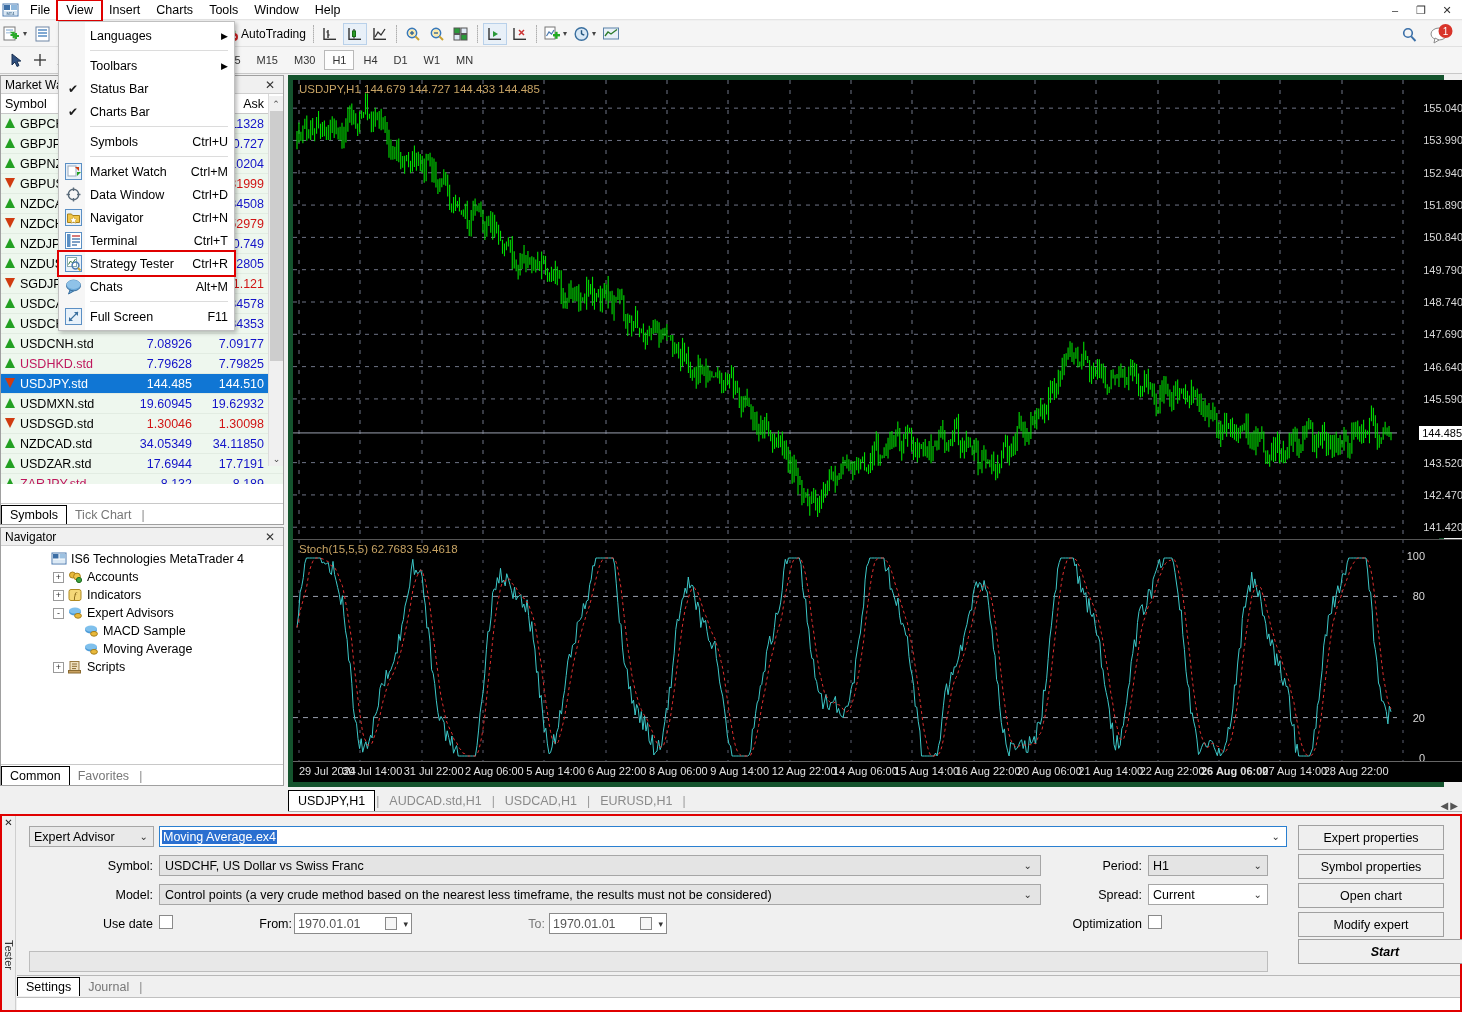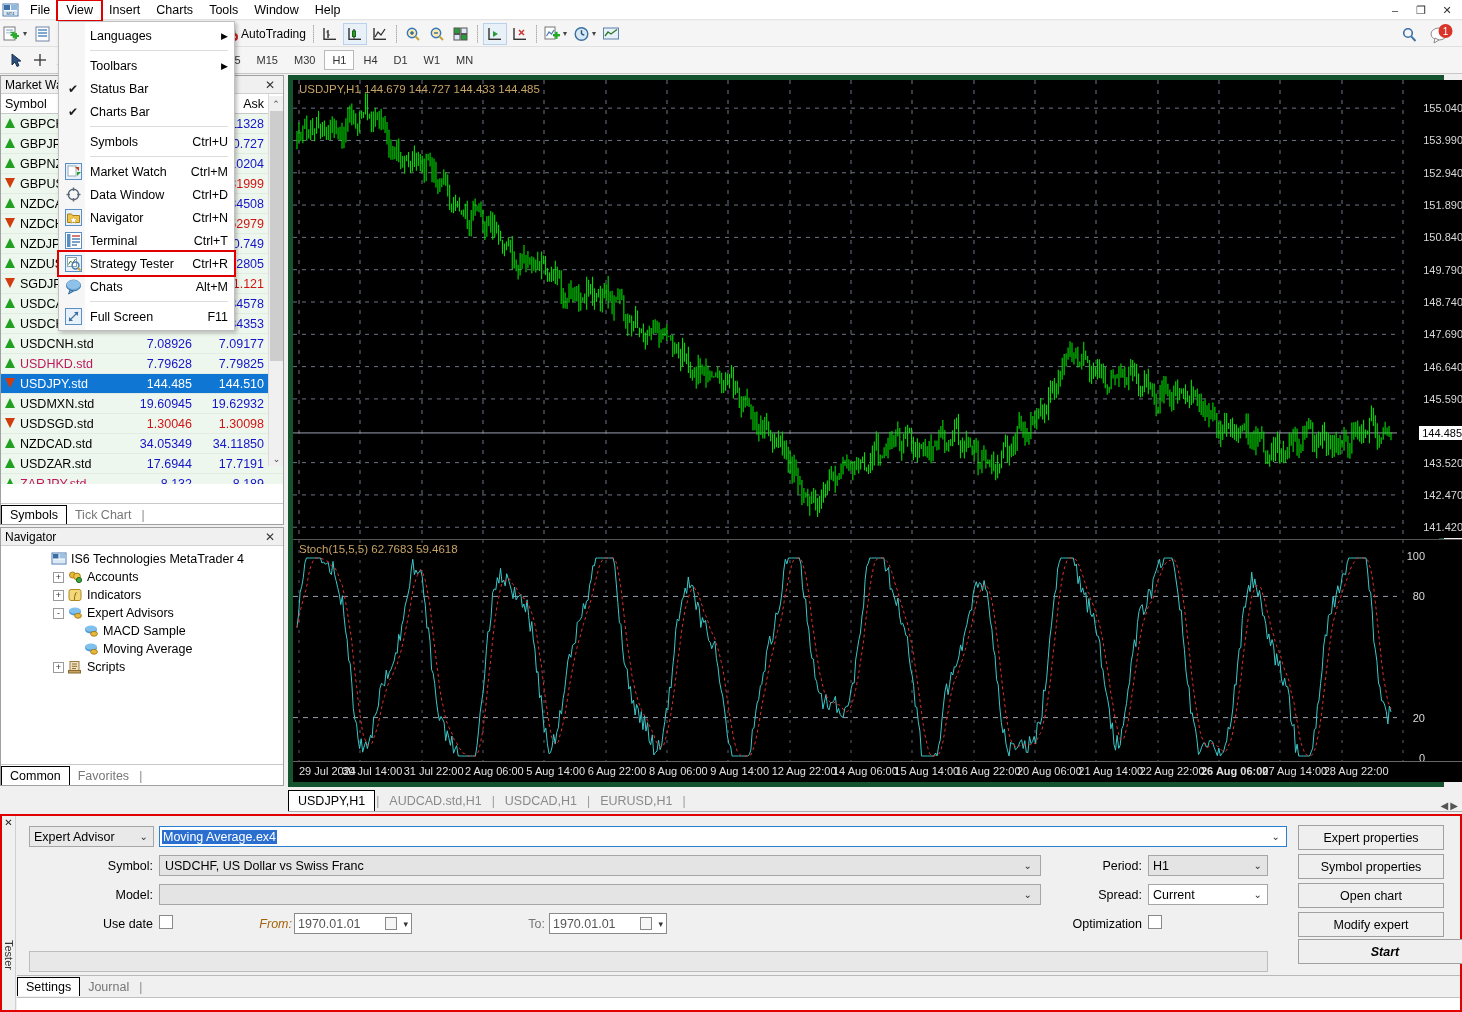--- a/index.html
+++ b/index.html
@@ -1342,31 +1342,32 @@
       <span class="chev" style="position:absolute;right:8px;top:4px;font-size:10px;color:#333;">⌄</span>
     </div>
     <div class="fld-label" style="position:absolute;left:1050px;top:41px;width:75px;">Period:</div>
     <div class="combo" style="position:absolute;left:1131px;top:37px;width:120px;background:#e4e4e4;">
       <span>H1</span>
       <span class="chev">⌄</span>
     </div>
 
     <div class="fld-label" style="position:absolute;left:40px;top:70px;width:96px;">Model:</div>
     <div class="readonly" style="position:absolute;left:142px;top:66px;width:882px;">
+      <span>Control points (a very crude method based on the nearest less timeframe, the results must not be considered)</span>
       <span class="chev" style="position:absolute;right:8px;top:4px;font-size:10px;color:#333;">⌄</span>
     </div>
     <div class="fld-label" style="position:absolute;left:1050px;top:70px;width:75px;">Spread:</div>
     <div class="combo" style="position:absolute;left:1131px;top:66px;width:120px;background:#fff;">
       <span>Current</span>
       <span class="chev">⌄</span>
     </div>
 
     <div class="fld-label" style="position:absolute;left:50px;top:99px;width:86px;">Use date</div>
     <div class="cbx" style="position:absolute;left:142px;top:97px;"></div>
-    <div class="fld-label" style="position:absolute;left:205px;top:99px;width:70px;color:#a16207;font-style:italic;">From:</div>
+    <div class="fld-label" style="position:absolute;left:205px;top:99px;width:70px;color:#000000;">From:</div>
     <div class="datebox" style="position:absolute;left:277px;top:95px;width:118px;">
       <span>1970.01.01</span>
       <span class="cal"></span>
       <span class="chev">▾</span>
     </div>
     <div class="fld-label" style="position:absolute;left:460px;top:99px;width:68px;color:#777;">To:</div>
     <div class="datebox" style="position:absolute;left:532px;top:95px;width:118px;">
       <span>1970.01.01</span>
       <span class="cal"></span>
       <span class="chev">▾</span>

